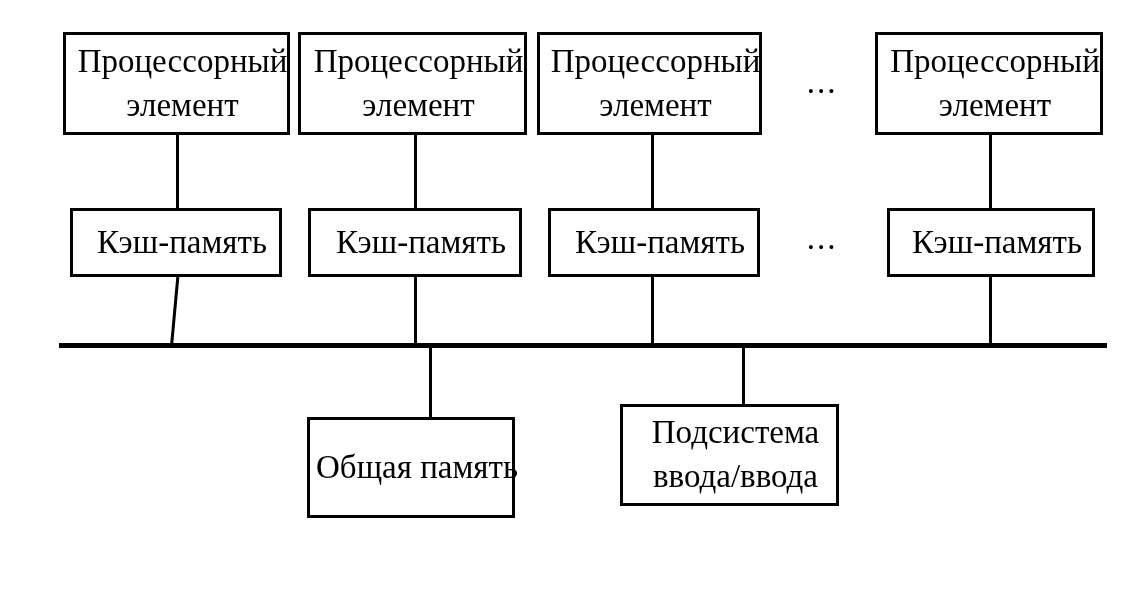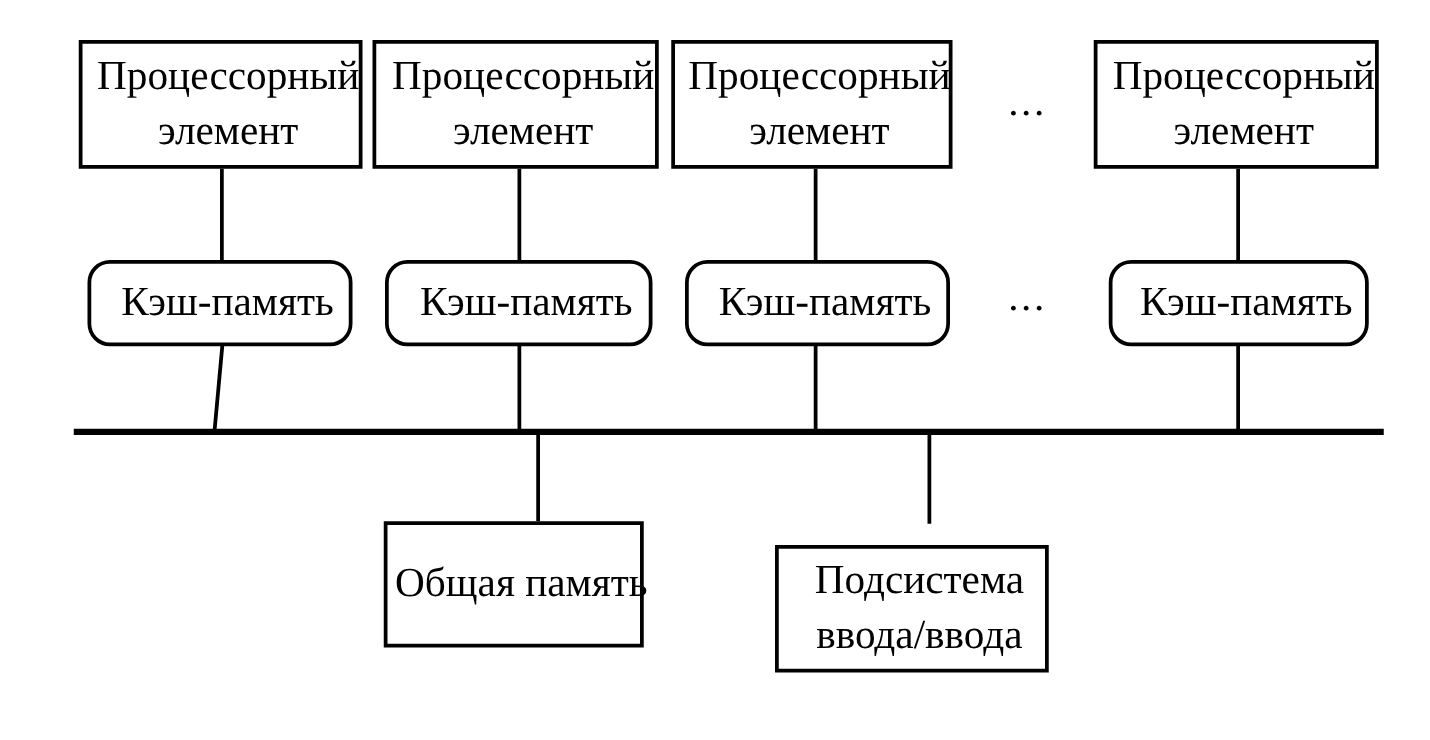--- a/index.html
+++ b/index.html
@@ -40,29 +40,29 @@
   .box .line { display: block; white-space: nowrap; margin-left: 12px; }
 
   
   .pe { top: 32px; height: 103px; }
   #pe1 { left: 63px;  width: 227px; }
   #pe2 { left: 298px; width: 229px; }
   #pe3 { left: 537px; width: 225px; }
   #pe4 { left: 875px; width: 228px; }
 
   
-  .cache { top: 208px; height: 69px; border-radius: 18px; }
+  .cache { top: 208px; height: 69px; }
   #cache1 { left: 70px;  width: 212px; }
   #cache2 { left: 308px; width: 214px; }
   #cache3 { left: 548px; width: 212px; }
   #cache4 { left: 887px; width: 208px; }
 
   
   #shared-memory { left: 307px; top: 417px; width: 208px; height: 101px; }
-  #io-subsystem  { left: 620px; top: 436px; width: 219px; height: 102px; }
+  #io-subsystem  { left: 620px; top: 404px; width: 219px; height: 102px; }
 
   .ellipsis {
     position: absolute;
     width: 56px;
     text-align: center;
     font-size: 33px;
     line-height: 33px;
     letter-spacing: 2px;
     z-index: 1;
   }

